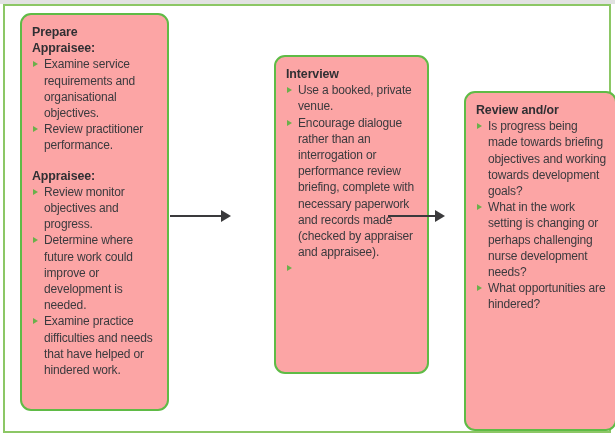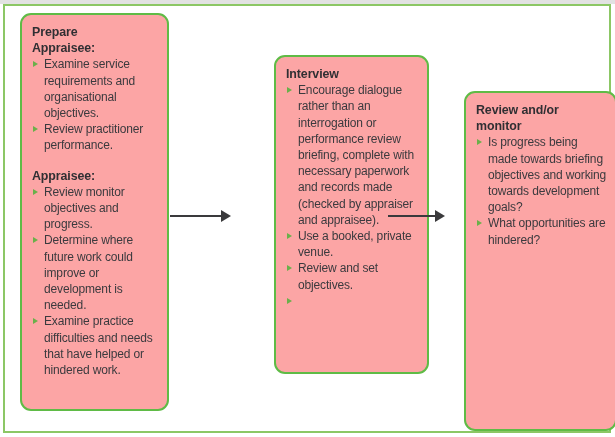--- a/index.html
+++ b/index.html
@@ -148,35 +148,34 @@
     </div>
 
     <div class="arrow arrow-1">
       <div class="shaft"></div>
       <div class="head"></div>
     </div>
 
     <div class="box box-2">
       <div class="box-title">Interview</div>
       <ul class="bullets">
+        <li><span class="tri"></span><span>Use a booked, private venue.</span></li>
         <li><span class="tri"></span><span>Encourage dialogue rather than an interrogation or performance review briefing, complete with necessary paperwork and records made (checked by appraiser and appraisee).</span></li>
-        <li><span class="tri"></span><span>Use a booked, private venue.</span></li>
-        <li><span class="tri"></span><span>Review and set objectives.</span></li>
         <li><span class="tri"></span></li>
       </ul>
     </div>
 
     <div class="arrow arrow-2">
       <div class="shaft"></div>
       <div class="head"></div>
     </div>
 
     <div class="box box-3">
       <div class="box-title">Review and/or</div>
-      <div class="box-title">monitor</div>
       <ul class="bullets">
         <li><span class="tri"></span><span>Is progress being made towards briefing objectives and working towards development goals?</span></li>
+        <li><span class="tri"></span><span>What in the work setting is changing or perhaps challenging nurse development needs?</span></li>
         <li><span class="tri"></span><span>What opportunities are hindered?</span></li>
       </ul>
     </div>
 
   </div>
 </div>
 
 </body></html>

